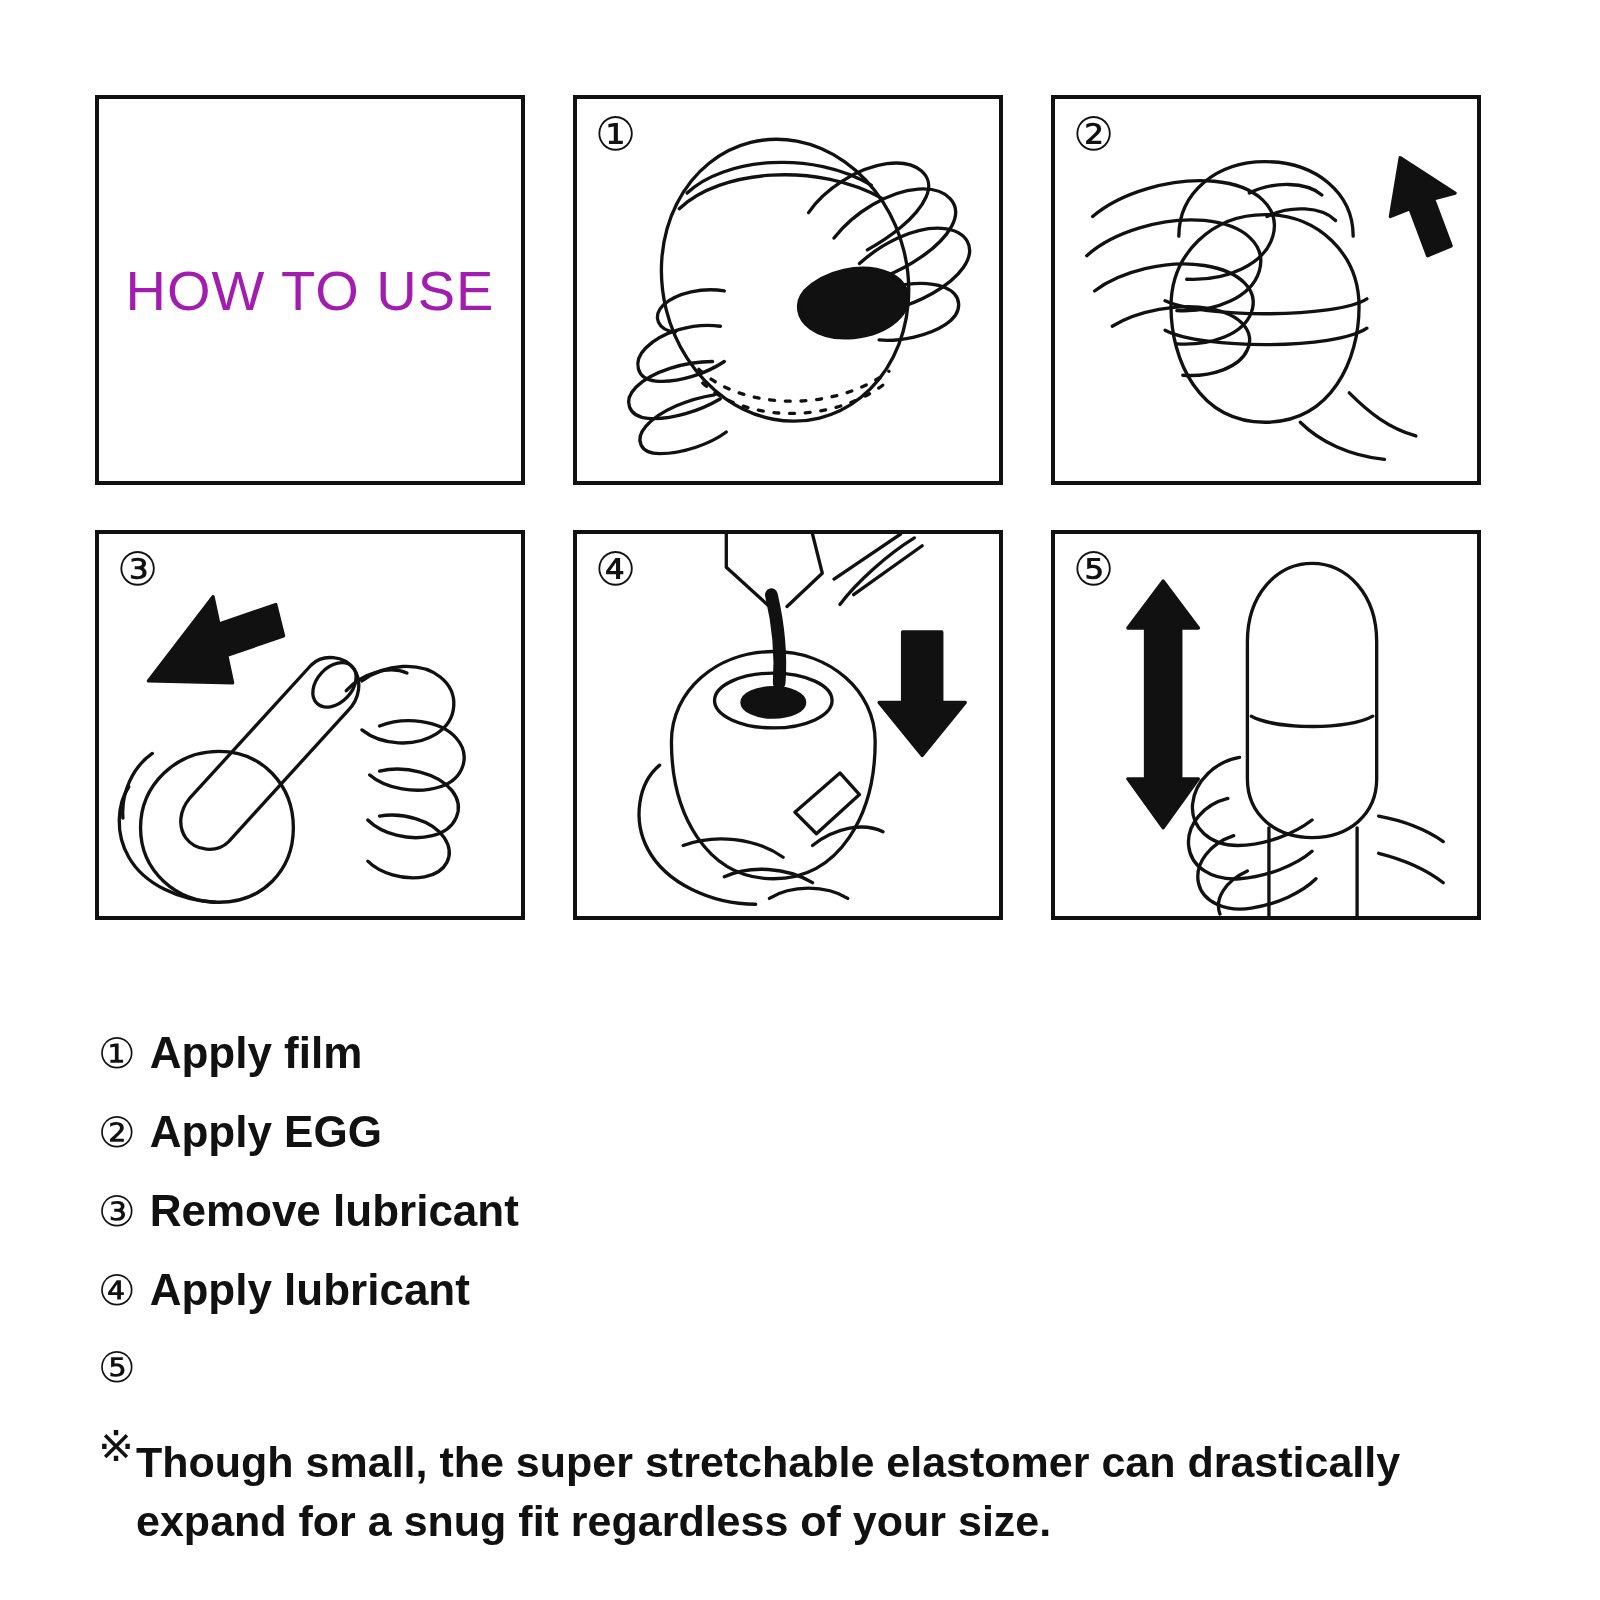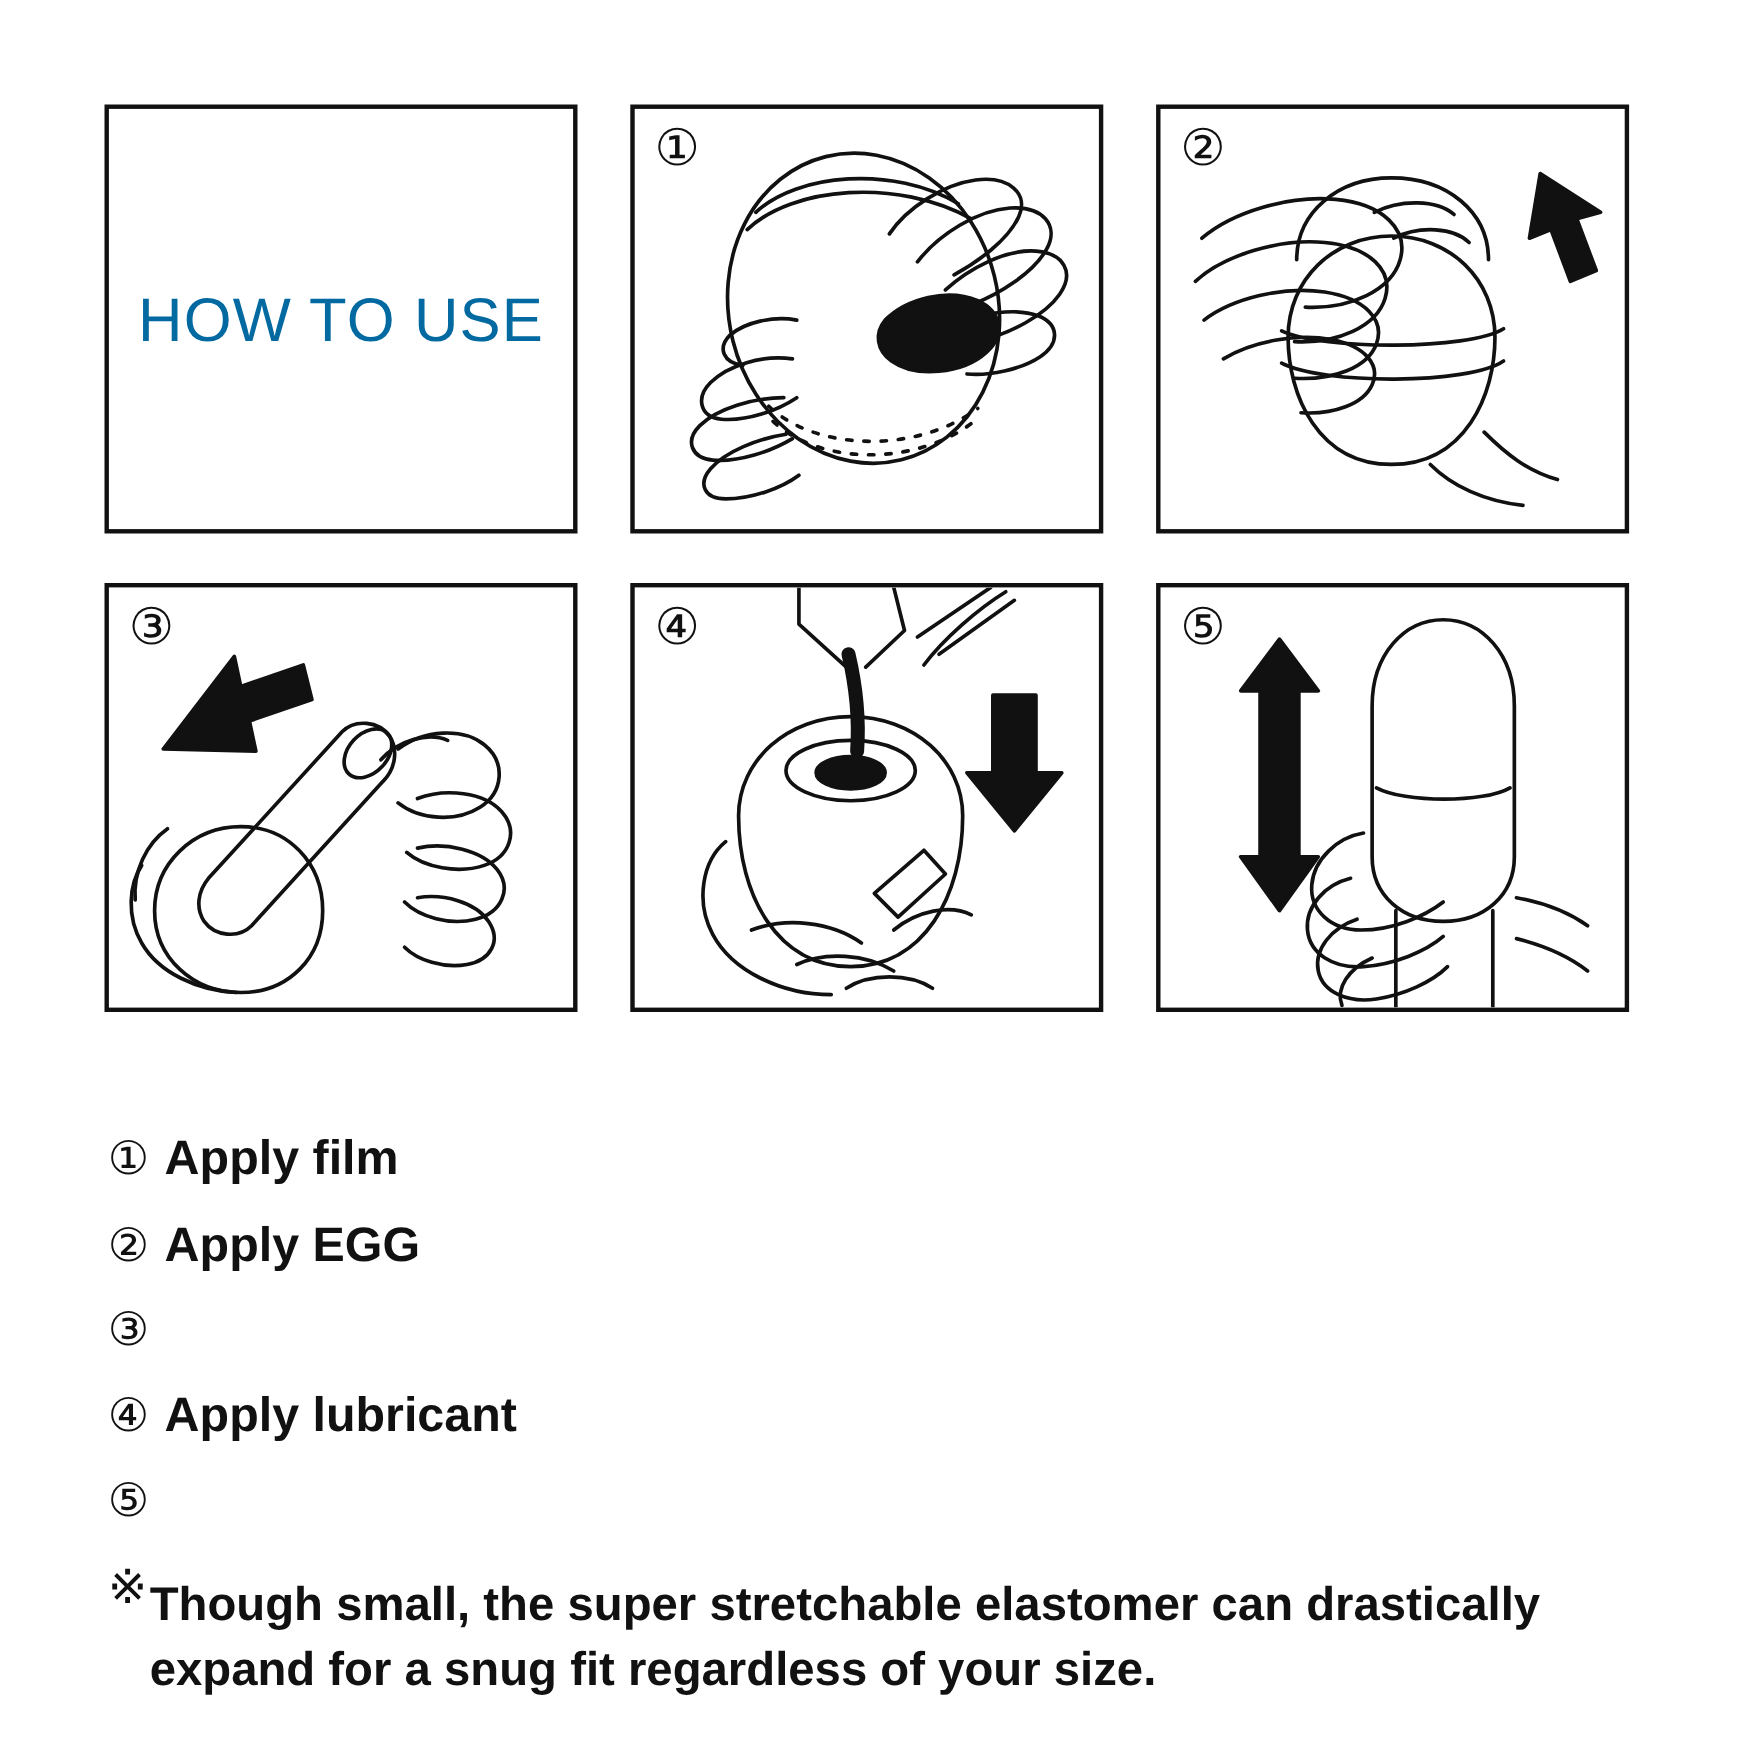--- a/index.html
+++ b/index.html
@@ -49,21 +49,21 @@
   }
   .title-panel {
     display: flex;
     align-items: center;
     justify-content: center;
   }
   .title-panel .title-text {
     font-size: 56px;
     letter-spacing: 1px;
     font-weight: 400;
-    color: #0369a1;
+    color: #a21caf;
   }
   .art {
     position: absolute;
     inset: 0;
   }
   .art svg {
     display: block;
     width: 100%;
     height: 100%;
   }
@@ -257,20 +257,21 @@
       <span>Apply film</span>
     </div>
 
     <div class="legend-item">
       <span class="marker">②</span>
       <span>Apply EGG</span>
     </div>
 
     <div class="legend-item">
       <span class="marker">③</span>
+      <span>Remove lubricant</span>
     </div>
 
     <div class="legend-item">
       <span class="marker">④</span>
       <span>Apply lubricant</span>
     </div>
 
     <div class="legend-item">
       <span class="marker">⑤</span>
     </div>

